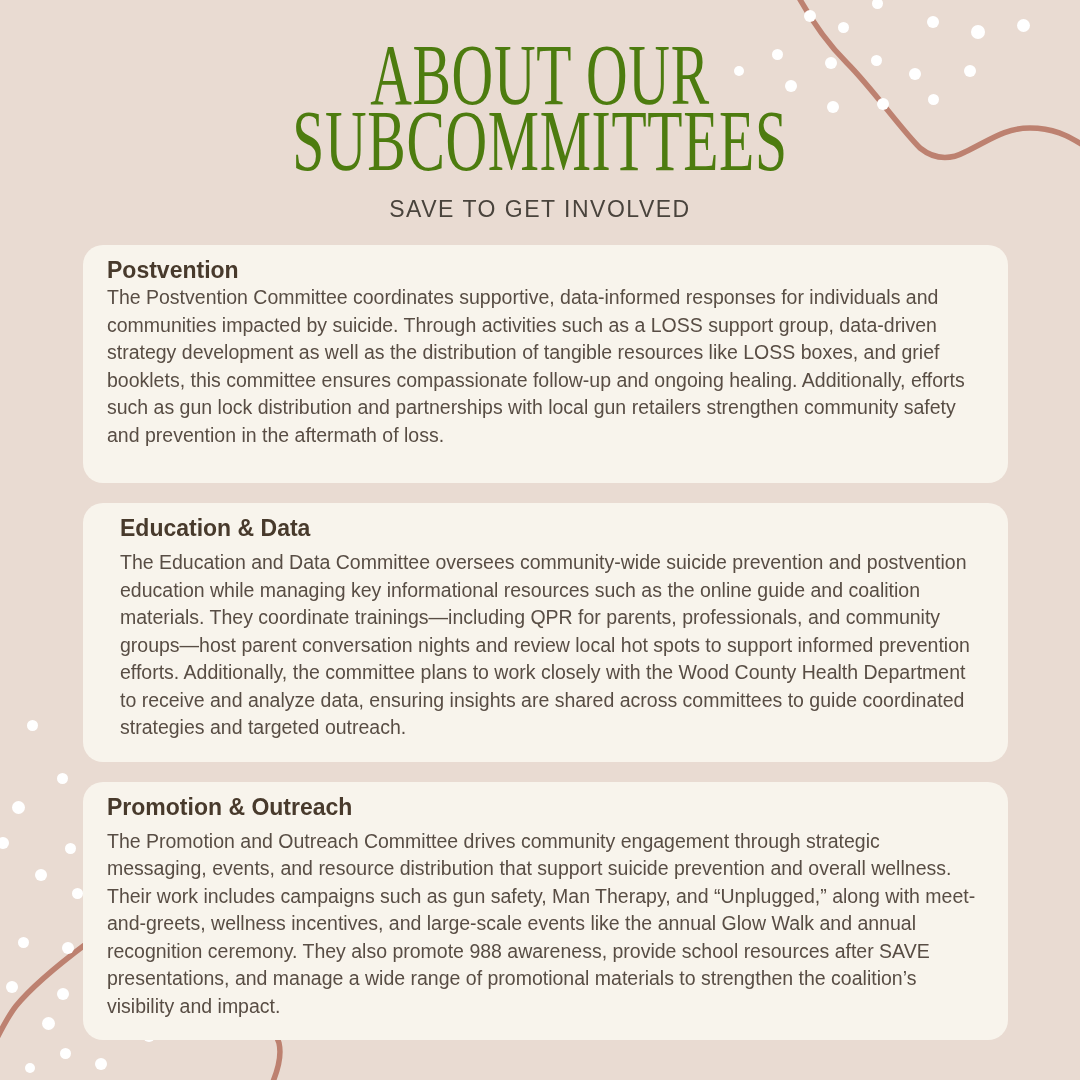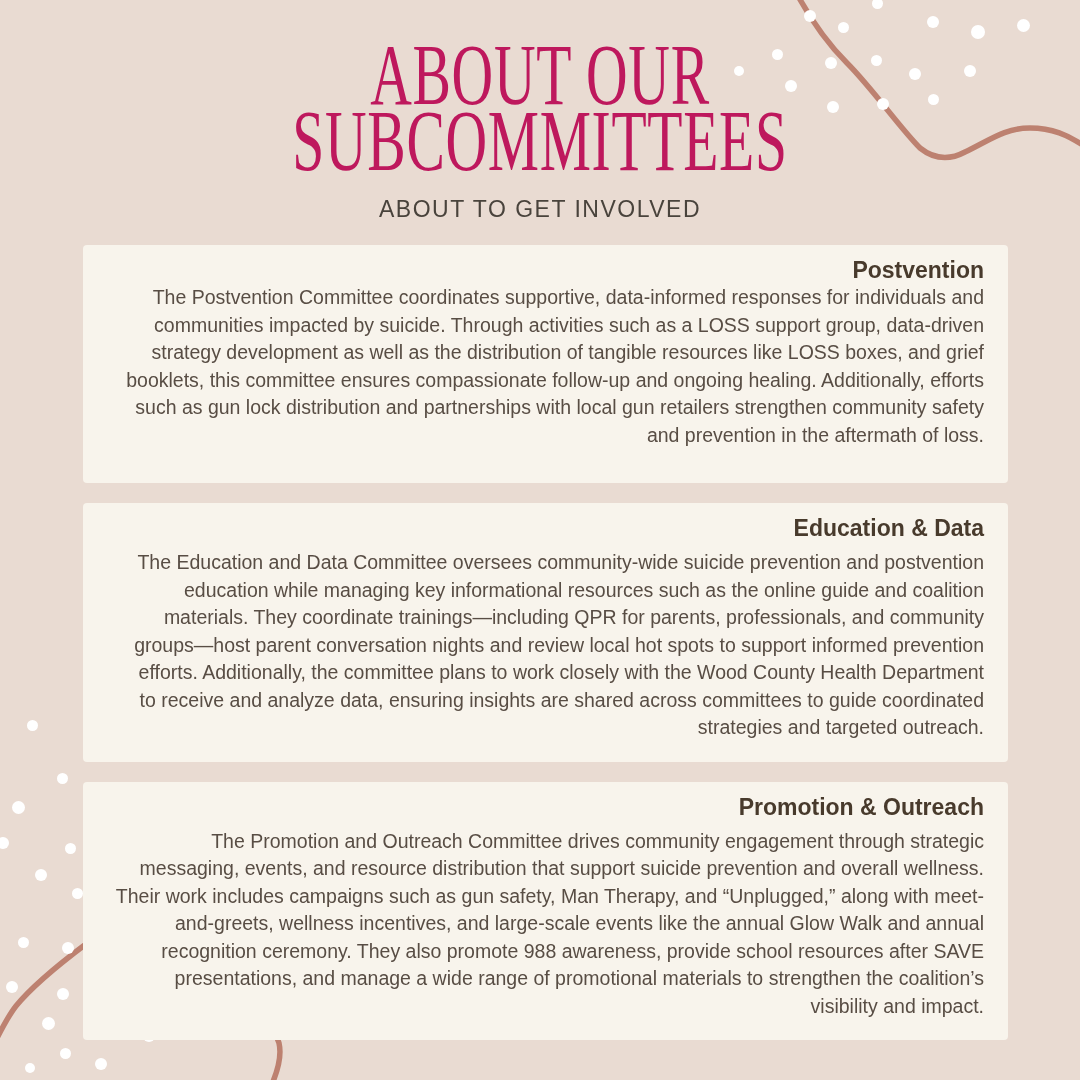--- a/index.html
+++ b/index.html
@@ -21,21 +21,21 @@
     position:absolute;top:0;left:0;width:1080px;
     text-align:center;
   }
   .title{
     margin:0;padding-top:42px;
     font-family:"Liberation Serif", serif;
     font-weight:400;
     font-size:86px;
     line-height:66px;
     letter-spacing:1px;
-    color:#be185d;
+    color:#4d7c0f;
   }
   .title .t-line{
     display:block;
     transform:scaleX(0.67);
     transform-origin:50% 50%;
     white-space:nowrap;
   }
   .subtitle{
     margin-top:22px;
     font-size:23px;
@@ -44,24 +44,24 @@
   }
 
   
   .cards{
     position:absolute;
     top:245px;left:83px;width:925px;
     display:flex;flex-direction:column;gap:20px;
   }
   .card{
     background:#f8f4ec;
-    border-radius:4px;
+    border-radius:20px;
     box-sizing:border-box;
     padding:12px 24px 20px 24px;
-    text-align:right;
+    text-align:left;
   }
   .card h2{
     margin:0;
     font-size:23px;
     font-weight:700;
     color:#483a2c;
   }
   .card p{
     margin:7px 0 0 0;
     font-size:19.5px;
@@ -131,21 +131,21 @@
       <div class="dot" style="left: 101.5px; top: 924.5px; width: 11px; height: 11px;"></div>
       <div class="dot" style="left: 157.5px; top: 979.5px; width: 11px; height: 11px;"></div>
       <div class="dot" style="left: 129px; top: 994px; width: 12px; height: 12px;"></div>
     </div>
 
   <header class="header">
     <h1 class="title">
       <span class="t-line">ABOUT OUR</span>
       <span class="t-line">SUBCOMMITTEES</span>
     </h1>
-    <div class="subtitle">ABOUT TO GET INVOLVED</div>
+    <div class="subtitle">SAVE TO GET INVOLVED</div>
   </header>
 
   <main class="cards">
     <section class="card card-1">
       <h2>Postvention</h2>
       <p>The Postvention Committee coordinates supportive, data-informed responses for individuals and communities impacted by suicide. Through activities such as a LOSS support group, data-driven strategy development as well as the distribution of tangible resources like LOSS boxes, and grief booklets, this committee ensures compassionate follow-up and ongoing healing. Additionally, efforts such as gun lock distribution and partnerships with local gun retailers strengthen community safety and prevention in the aftermath of loss.</p>
     </section>
     <section class="card card-2">
       <h2>Education &amp; Data</h2>
       <p>The Education and Data Committee oversees community-wide suicide prevention and postvention education while managing key informational resources such as the online guide and coalition materials. They coordinate trainings—including QPR for parents, professionals, and community groups—host parent conversation nights and review local hot spots to support informed prevention efforts. Additionally, the committee plans to work closely with the Wood County Health Department to receive and analyze data, ensuring insights are shared across committees to guide coordinated strategies and targeted outreach.</p>

